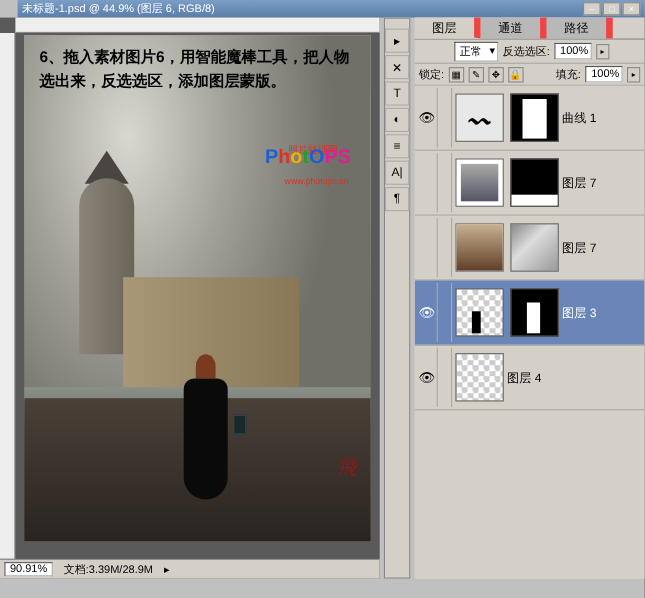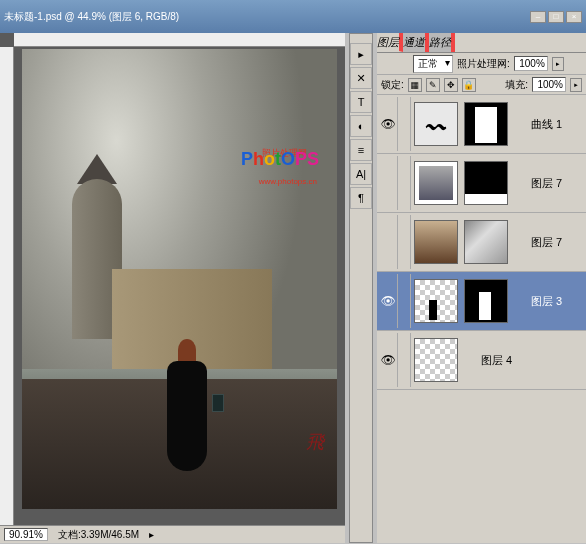--- a/index.html
+++ b/index.html
@@ -1,17 +1,17 @@
 <!DOCTYPE html>
 <html><head>
 <meta charset="utf-8">
 <style>
 * { margin: 0; padding: 0; box-sizing: border-box; font-family: "Microsoft YaHei", Arial, sans-serif; }
 body { width: 586px; height: 544px; background: #c0c0c0; overflow: hidden; font-size: 11px; }
-.titlebar { height: 33px; background: linear-gradient(#7a9ec4,#5a7eaa); display: flex; align-items: center; padding: 0 4px; color: #fff; font-size: 10px; }
+.titlebar { height: 16px; background: linear-gradient(#7a9ec4,#5a7eaa); display: flex; align-items: center; padding: 0 4px; color: #fff; font-size: 10px; margin-left: 16px; }
 .win-controls { margin-left: auto; display: flex; gap: 2px; }
 .win-btn { width: 16px; height: 12px; background: #d4d0c8; border: 1px solid #888; font-size: 8px; display: flex; align-items: center; justify-content: center; }
 .main { display: flex; height: 510px; }
 .canvas-area { width: 345px; display: flex; flex-direction: column; background: #5a5a5a; }
 .rulers-wrap { display: flex; flex: 1; }
 .ruler-top { height: 14px; background: #eee; border-bottom: 1px solid #888; margin-left: 14px; font-size: 7px; color: #555; display: flex; align-items: flex-end; padding: 0 2px; }
 .ruler-left { width: 14px; background: #eee; border-right: 1px solid #888; }
 .canvas { flex: 1; background: #5a5a5a; position: relative; display: flex; align-items: flex-start; justify-content: center; padding: 2px; }
 .doc { width: 315px; height: 460px; background: linear-gradient(#a8a8a0 0%,#c0bfb5 20%,#9a9990 40%,#6b6a60 70%,#3a3530 100%); position: relative; overflow: hidden; }
 .sky { position: absolute; inset: 0; background: radial-gradient(ellipse at 30% 20%,#d8d8d0 0%,#a0a098 30%,#707068 60%); }
@@ -30,21 +30,21 @@
 .logo-sub { position: absolute; top: 98px; right: 30px; font-size: 9px; color: #e03020; }
 .logo-url { position: absolute; top: 128px; right: 20px; font-size: 8px; color: #e03020; }
 .seal { position: absolute; bottom: 30px; right: 10px; width: 30px; height: 60px; color: #8a1a1a; font-size: 18px; writing-mode: vertical-rl; font-style: italic; }
 .water { position: absolute; bottom: 105px; left: 0; right: 0; height: 35px; background: linear-gradient(#8a9088,#6a7068); }
 .statusbar { height: 18px; background: #d4d0c8; border-top: 1px solid #888; display: flex; align-items: center; font-size: 10px; padding: 0 4px; gap: 10px; }
 .zoom-box { border: 1px inset #aaa; padding: 0 4px; background: #fff; }
 .tools { width: 24px; background: #d4d0c8; display: flex; flex-direction: column; border: 1px solid #888; padding-top: 8px; margin-left: 4px; }
 .tool { width: 22px; height: 22px; border: 1px solid #aaa; margin: 1px 0; display: flex; align-items: center; justify-content: center; font-size: 11px; background: #d4d0c8; cursor: pointer; }
 .panels { flex: 1; background: #d4d0c8; display: flex; flex-direction: column; margin-left: 4px; }
 .panel-tabs { height: 20px; display: flex; border-bottom: 1px solid #888; }
-.ptab { padding: 2px 0; font-size: 11px; border-right: 4px solid #ef4444; background: #b8b8b8; cursor: pointer; font-style: italic; }
+.ptab { padding: 2px 16px; font-size: 11px; border-right: 6px solid #ef4444; background: #b8b8b8; cursor: pointer; }
 .ptab.active { background: #d4d0c8; border-bottom: 1px solid #d4d0c8; }
 .panel-opts { height: 22px; display: flex; align-items: center; padding: 0 4px; gap: 4px; font-size: 10px; border-bottom: 1px solid #aaa; }
 .dropdown { border: 1px inset #aaa; background: #fff; padding: 1px 14px 1px 4px; position: relative; margin-left: 32px; }
 .dropdown::after { content: "▾"; position: absolute; right: 2px; }
 .pct-input { border: 1px inset #aaa; background: #fff; width: 34px; padding: 1px 2px; text-align: right; }
 .arrow-btn { width: 12px; height: 14px; background: #d4d0c8; border: 1px solid #888; font-size: 7px; display: flex; align-items: center; justify-content: center; }
 .lock-row { height: 20px; display: flex; align-items: center; padding: 0 4px; gap: 4px; font-size: 10px; border-bottom: 1px solid #aaa; }
 .lock-icn { width: 14px; height: 14px; border: 1px solid #888; font-size: 9px; display: flex; align-items: center; justify-content: center; }
 .layers { flex: 1; overflow-y: auto; background: #d4d0c8; }
 .layer { display: flex; align-items: center; border-bottom: 1px solid #aaa; min-height: 58px; padding: 2px; }
@@ -54,21 +54,21 @@
 .link-col { width: 14px; border-left: 1px solid #aaa; border-right: 1px solid #aaa; height: 54px; }
 .thumb { width: 44px; height: 44px; border: 1px solid #666; margin: 0 3px; background: #fff; position: relative; }
 .thumb.mask-black { background: #000; }
 .thumb.trans { background: repeating-conic-gradient(#ccc 0 25%, #fff 0 50%) 0 0/10px 10px; }
 .thumb .mini-castle { position: absolute; inset: 4px; background: linear-gradient(#aaa,#556); }
 .thumb .mini-fig { position: absolute; bottom: 2px; left: 14px; width: 8px; height: 20px; background: #000; }
 .thumb .mini-sky { position: absolute; inset: 0; background: linear-gradient(#c8b090,#604028); }
 .thumb .mini-white { position: absolute; bottom: 5px; left: 2px; width: 8px; height: 8px; background: #fff; }
 .thumb .silh { position: absolute; bottom: 2px; left: 14px; width: 12px; height: 28px; background: #fff; }
 .curves-icon { width: 44px; height: 44px; border: 1px solid #666; margin: 0 3px; background: #e8e8e8; display: flex; align-items: center; justify-content: center; font-size: 20px; }
-.layer-name { font-size: 11px; margin-left: 20px; }
+.layer-name { font-size: 11px; margin-left: 0; }
 .thumb.mask-gray { background: linear-gradient(135deg,#888,#ddd 40%,#999); }
 .thumb.mask-low { background: #000; position: relative; }
 .thumb.mask-low::after { content:""; position:absolute; bottom:0; left:0; right:0; height:10px; background:#fff; }
 </style>
 </head>
 <body>
 
 <div class="titlebar">
   <span>未标题-1.psd @ 44.9% (图层 6, RGB/8)</span>
   <div class="win-controls">
@@ -91,32 +91,33 @@
             <div class="tower"></div>
             <div class="building"></div>
           </div>
           <div class="water"></div>
           <div class="ground"></div>
           <div class="figure">
             <div class="fig-head"></div>
             <div class="fig-body"></div>
             <div class="lantern"></div>
           </div>
+          <div class="instr">6、拖入素材图片6，用智能魔棒工具，把人物选出来，反选选区，添加图层蒙版。</div>
           <div class="logo-sub">照片处理网</div>
           <div class="logo">
             <span class="p1">P</span><span class="h">h</span><span class="o1">o</span><span class="t">t</span><span class="o2">O</span><span class="ps">PS</span>
           </div>
           <div class="logo-url">www.photops.cn</div>
           <div class="seal">飛</div>
         </div>
       </div>
     </div>
     <div class="statusbar">
       <span class="zoom-box">90.91%</span>
-      <span>文档:3.39M/46.5M</span>
+      <span>文档:3.39M/28.9M</span>
       <span>▸</span>
     </div>
   </div>
 
   <div class="tools">
     <div class="tool">▸</div>
     <div class="tool">✕</div>
     <div class="tool">T</div>
     <div class="tool">◐</div>
     <div class="tool">≡</div>
@@ -125,21 +126,21 @@
   </div>
 
   <div class="panels">
     <div class="panel-tabs">
       <div class="ptab active">图层</div>
       <div class="ptab">通道</div>
       <div class="ptab">路径</div>
     </div>
     <div class="panel-opts">
       <div class="dropdown">正常</div>
-      <span>照片处理网:</span>
+      <span>反选选区:</span>
       <span class="pct-input">100%</span>
       <span class="arrow-btn">▸</span>
     </div>
     <div class="lock-row">
       <span>锁定:</span>
       <span class="lock-icn">▦</span>
       <span class="lock-icn">✎</span>
       <span class="lock-icn">✥</span>
       <span class="lock-icn">🔒</span>
       <span style="margin-left:auto">填充:</span>

